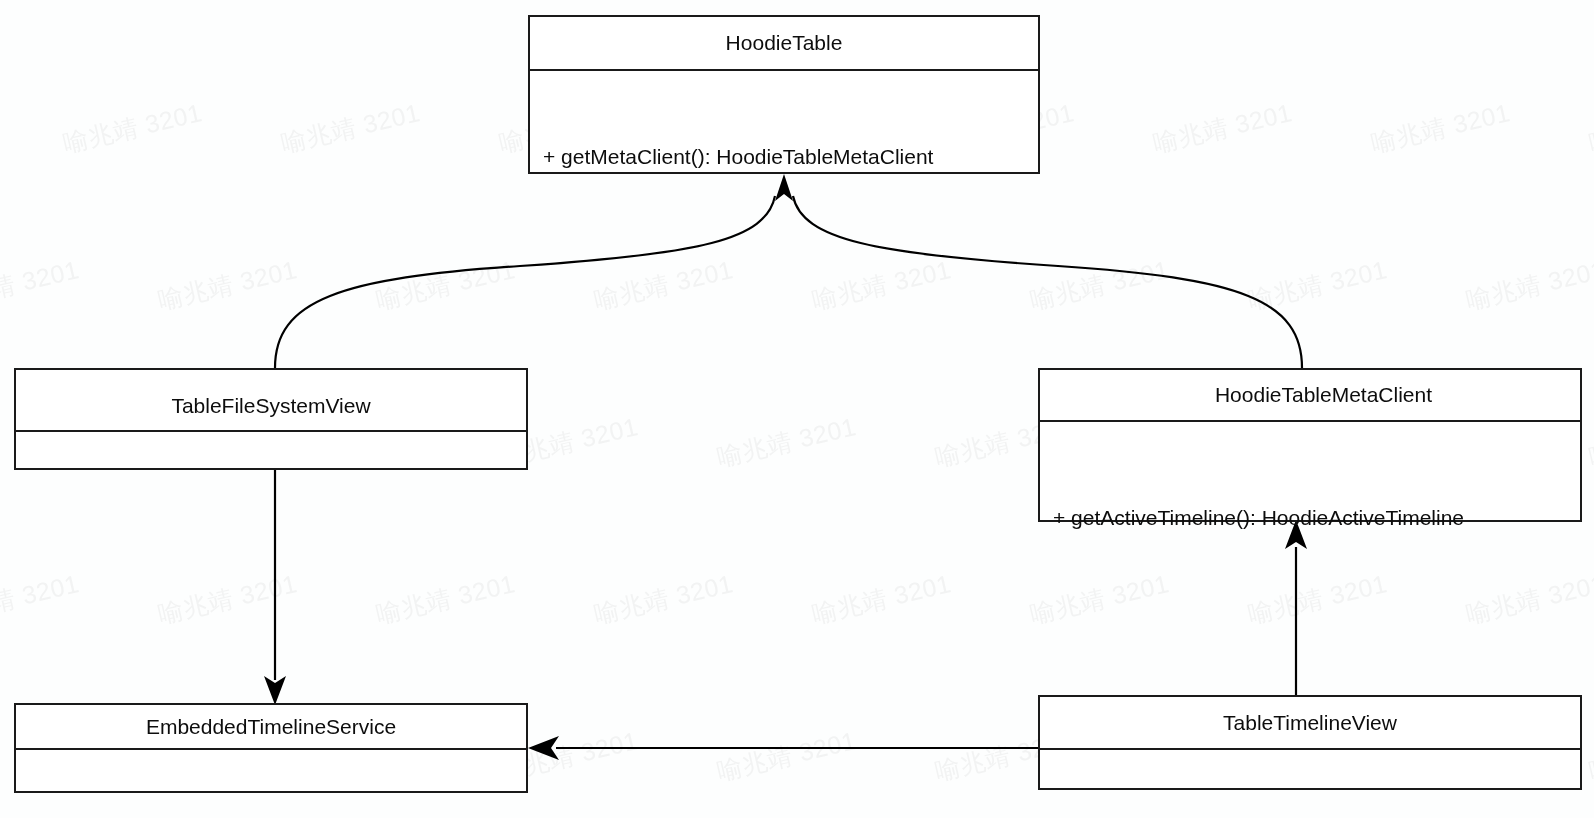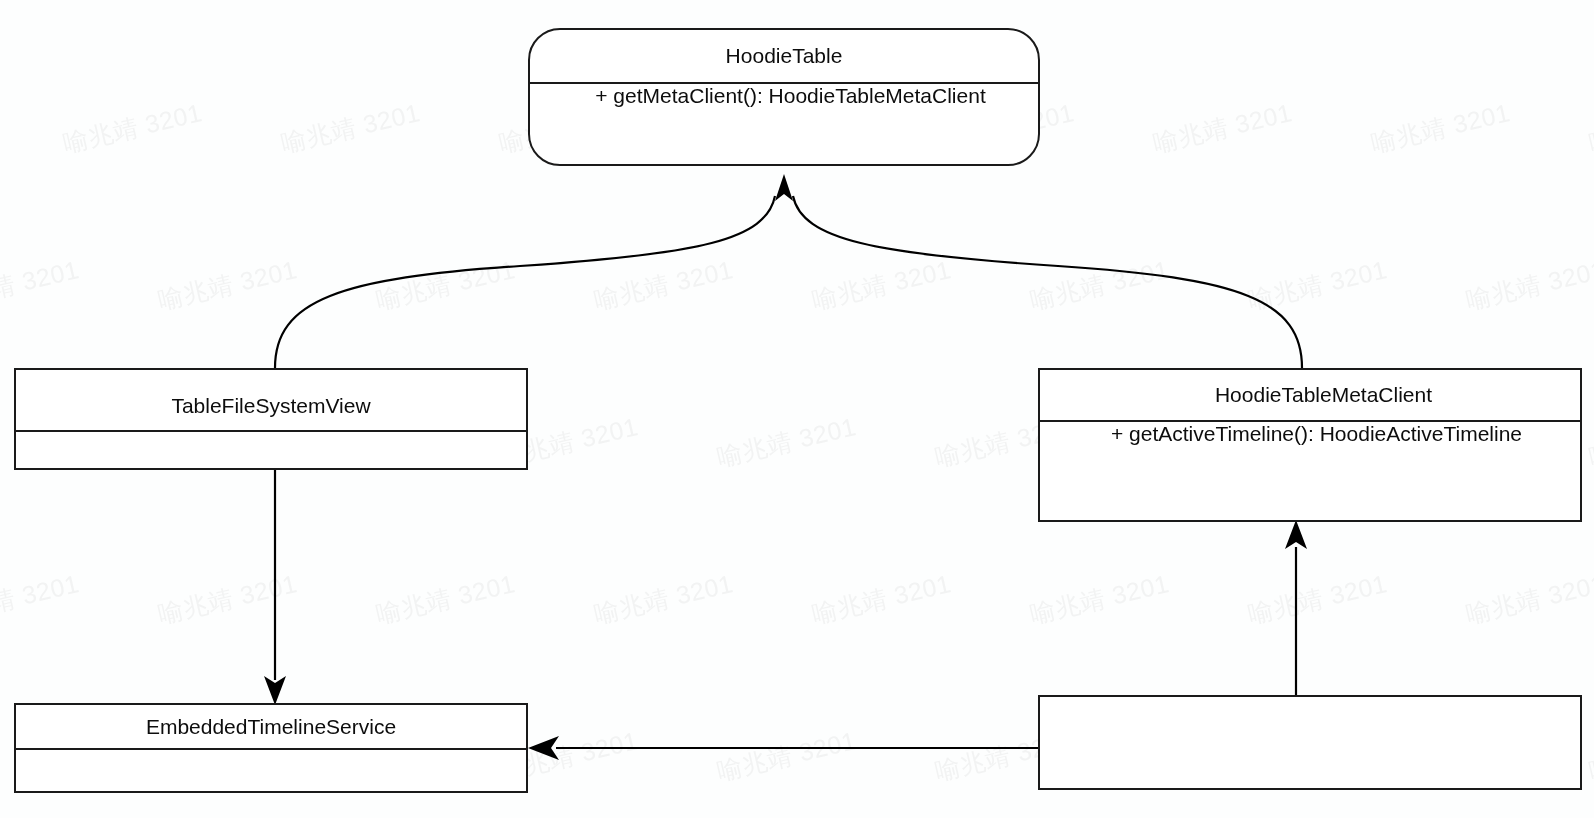--- a/index.html
+++ b/index.html
@@ -68,22 +68,23 @@
     color: #0d0d0d;
     display: flex;
     align-items: center;
     justify-content: center;
     border-bottom: 2.2px solid #1a1a1a;
     white-space: nowrap;
   }
   .uml-members {
     box-sizing: border-box;
     display: flex;
-    flex-direction: row;
+    flex-direction: column;
     justify-content: space-around;
+    margin-top: 36px;
   }
   .uml-member {
     font-size: 21px;
     color: #0d0d0d;
     padding-left: 13px;
     white-space: nowrap;
     line-height: 1.1;
   }
   .uml-members.empty { }
 </style>
@@ -163,21 +164,21 @@
       <line x1="1296" y1="695" x2="1296" y2="547"></line>
       <polygon points="1296,520 1285,549 1296,542 1307,549"></polygon>
     </g>
 
     <g>
       <line x1="1040" y1="748" x2="556" y2="748"></line>
       <polygon points="528,748 559,736 551,748 559,760"></polygon>
     </g>
   </svg>
 
-  <div class="uml-class" style="left:528px; top:28px; width:512px; height:138px;border-radius:32px;">
+  <div class="uml-class" style="left:528px; top:15px; width:512px; height:159px;">
     <div class="uml-title" style="height:54px;">HoodieTable</div>
     <div class="uml-members" style="height:100px;">
       <div class="uml-member">+ getMetaClient(): HoodieTableMetaClient</div>
     </div>
   </div>
 
   <div class="uml-class" style="left:14px; top:368px; width:514px; height:102px;">
     <div class="uml-title" style="height:50px;margin-top:12px;">TableFileSystemView</div>
     <div class="uml-members empty" style="height:48px;"></div>
   </div>
@@ -188,16 +189,17 @@
       <div class="uml-member">+ getActiveTimeline(): HoodieActiveTimeline</div>
     </div>
   </div>
 
   <div class="uml-class" style="left:14px; top:703px; width:514px; height:90px;">
     <div class="uml-title" style="height:45px;">EmbeddedTimelineService</div>
     <div class="uml-members empty" style="height:41px;"></div>
   </div>
 
   <div class="uml-class" style="left:1038px; top:695px; width:544px; height:95px;">
+    <div class="uml-title" style="height:53px;">TableTimelineView</div>
     <div class="uml-members empty" style="height:40px;"></div>
   </div>
 
 </div>
 
 </body></html>

